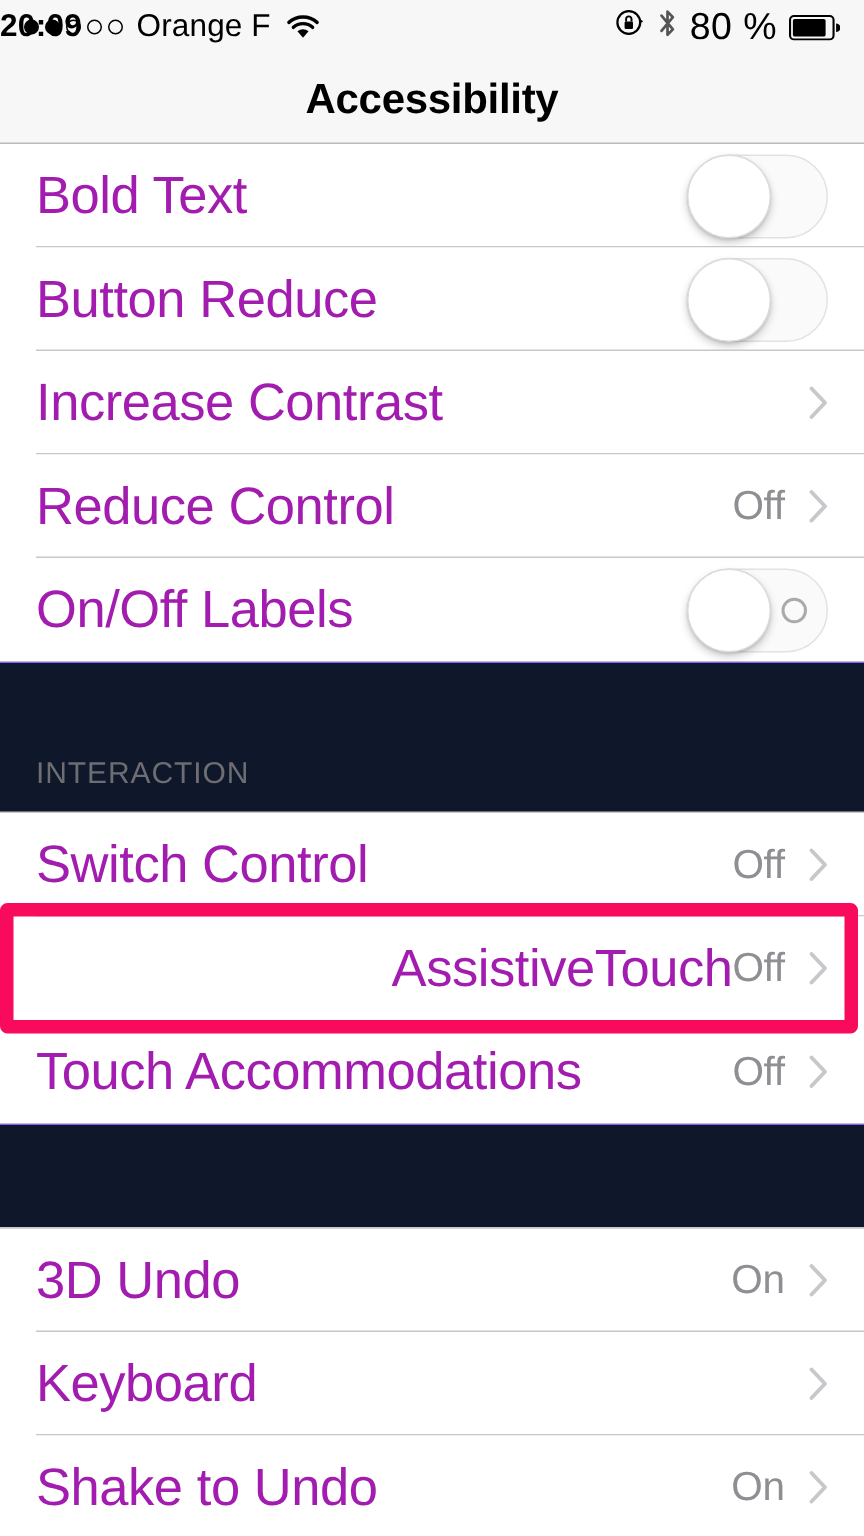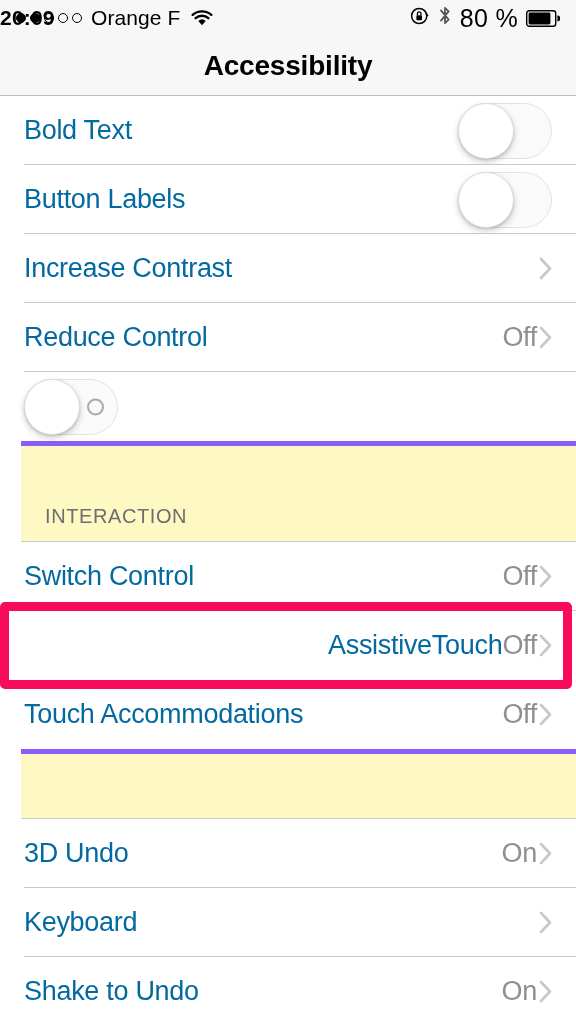--- a/index.html
+++ b/index.html
@@ -96,24 +96,23 @@
     font-weight: 700;
     color: #000;
     letter-spacing: -0.2px;
     pointer-events: none;
   }
 
   
   .list { background: #ffffff; }
 
   .group-gap {
-    background: #fef9c3;
-    border-top: 5px solid #8b5cf6;
+    background: #0f172a;
+    border-top: 1px solid #8b5cf6;
     border-bottom: 1px solid #c8c7cc;
-    margin-left: 21px;
   }
   .group-gap.plain { height: 70px; }
   .group-gap.with-header {
     height: 101px;
     display: flex;
     align-items: flex-end;
     padding: 0 0 13px 24px;
   }
   .group-header {
     font-size: 20px;
@@ -134,30 +133,30 @@
   .row::after {
     content: "";
     position: absolute;
     left: 24px; right: 0; bottom: 0;
     height: 1px;
     background: #c8c7cc;
   }
   .row.no-sep::after { display: none; }
 
   .row-label {
-    font-size: 27px;
-    color: #0369a1;
+    font-size: 35px;
+    color: #a21caf;
     letter-spacing: -0.3px;
     flex: 1 1 auto;
     white-space: nowrap;
   }
   .row-right {
     display: flex;
     align-items: center;
-    gap: 2px;
+    gap: 16px;
   }
   .row-value {
     font-size: 27px;
     color: #8e8e93;
     letter-spacing: -0.3px;
   }
   .chevron {
     display: inline-flex;
     align-items: center;
     width: 13px;
@@ -273,21 +272,21 @@
     <div class="row">
       <span class="row-label">Bold Text</span>
       <div class="row-right">
         <div class="toggle">
           <div class="toggle-knob"></div>
         </div>
       </div>
     </div>
 
     <div class="row">
-      <span class="row-label">Button Labels</span>
+      <span class="row-label">Button Reduce</span>
       <div class="row-right">
         <div class="toggle">
           <div class="toggle-knob"></div>
         </div>
       </div>
     </div>
 
     <div class="row">
       <span class="row-label">Increase Contrast</span>
       <div class="row-right">
@@ -306,20 +305,21 @@
         <span class="row-value">Off</span>
         <span class="chevron">
           <svg width="13" height="23" viewBox="0 0 13 23">
             <path d="M2 2 L11 11.5 L2 21" stroke="#c7c7cc" stroke-width="2.6" fill="none" stroke-linecap="round" stroke-linejoin="round"></path>
           </svg>
         </span>
       </div>
     </div>
 
     <div class="row no-sep">
+      <span class="row-label">On/Off Labels</span>
       <div class="row-right">
         <div class="toggle">
           <div class="toggle-offmark"></div>
           <div class="toggle-knob"></div>
         </div>
       </div>
     </div>
 
     <div class="group-gap with-header">
       <span class="group-header">INTERACTION</span>

